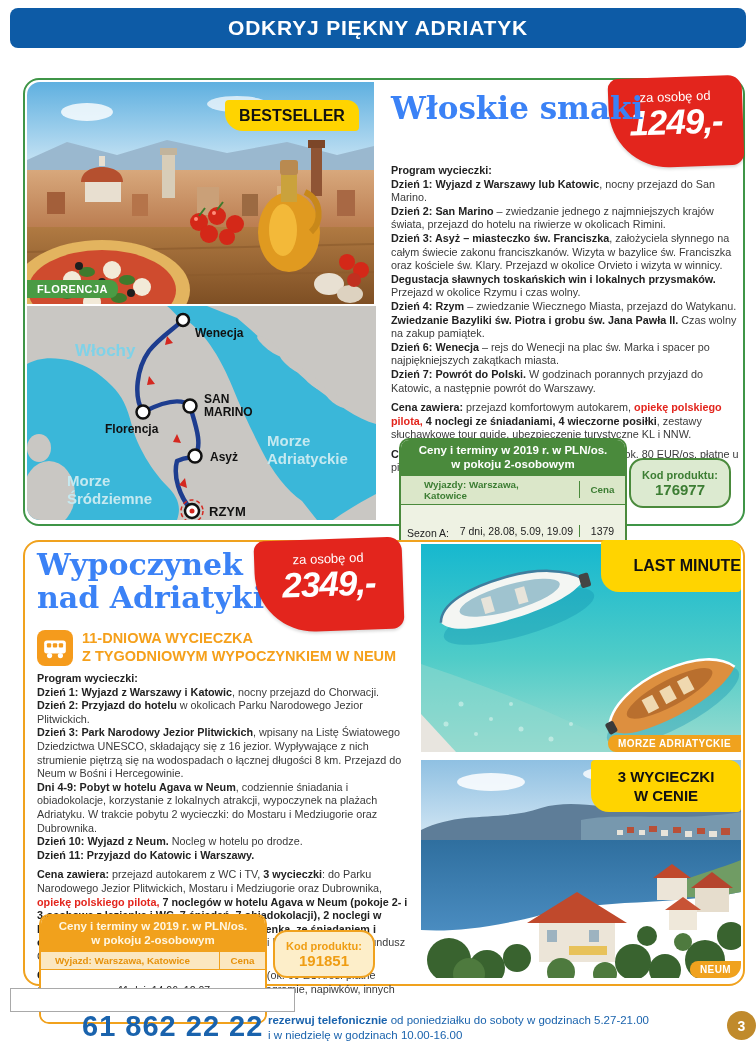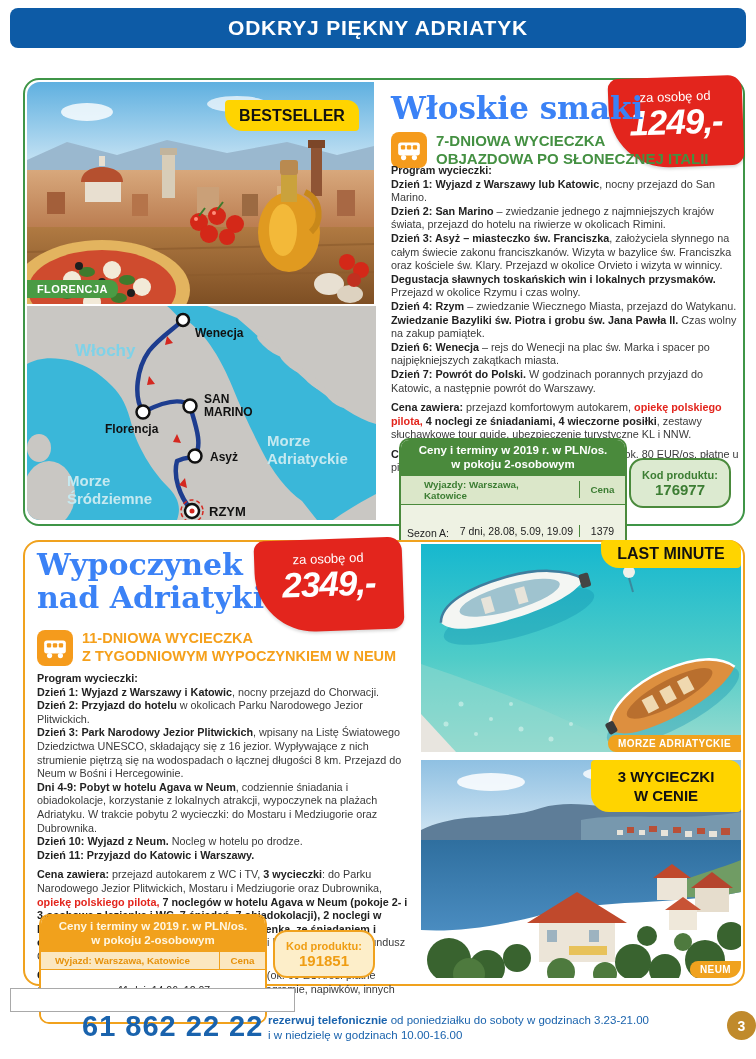--- a/index.html
+++ b/index.html
@@ -229,36 +229,20 @@
       </svg>
     </div>
 
     <div class="flag" style="left:584px;top:-3px;width:134px;height:90px;">
       <div class="pp">za osobę od</div>
       <div class="pv">1249,-</div>
     </div>
 
     <div class="script" style="position:absolute;left:366px;top:10px;font-size:31px;">Włoskie smaki</div>
 
-    <div class="subrow" style="left:366px;top:52px;width:345px;">
-      <div class="busicon">
-        <svg width="26" height="26" viewBox="0 0 24 24">
-          <rect x="2" y="5" width="20" height="12" rx="2.5" fill="#fff"></rect>
-          <rect x="4.5" y="7.5" width="4" height="4" rx="1" fill="#f59b1c"></rect>
-          <rect x="10" y="7.5" width="4" height="4" rx="1" fill="#f59b1c"></rect>
-          <rect x="15.5" y="7.5" width="4" height="4" rx="1" fill="#f59b1c"></rect>
-          <circle cx="7" cy="19" r="2.4" fill="#fff"></circle>
-            <circle cx="17" cy="19" r="2.4" fill="#fff"></circle>
-        </svg>
-      </div>
-      <div class="subtxt green">
-        <div>7-DNIOWA WYCIECZKA</div>
-        <div>OBJAZDOWA PO SŁONECZNEJ ITALII</div>
-      </div>
-    </div>
 
     <div class="prog-block" style="left:366px;top:84px;width:348px;">
       <p><b>Program wycieczki:</b></p>
       <p><b>Dzień 1: Wyjazd z Warszawy lub Katowic</b><span>, nocny przejazd do San Marino.</span></p>
       <p><b>Dzień 2: San Marino</b><span> – zwiedzanie jednego z najmniejszych krajów świata, przejazd do hotelu na riwierze w okolicach Rimini.</span></p>
       <p><b>Dzień 3: Asyż – miasteczko św. Franciszka</b><span>, założyciela słynnego na całym świecie zakonu franciszkanów. Wizyta w bazylice św. Franciszka oraz kościele św. Klary. Przejazd w okolice Orvieto i wizyta w winnicy.</span></p>
       <p><b>Degustacja sławnych toskańskich win i lokalnych przysmaków.</b><span> Przejazd w okolice Rzymu i czas wolny.</span></p>
       <p><b>Dzień 4: Rzym</b><span> – zwiedzanie Wiecznego Miasta, przejazd do Watykanu.</span></p>
       <p><b>Zwiedzanie Bazyliki św. Piotra i grobu św. Jana Pawła II.</b><span> Czas wolny na zakup pamiątek.</span></p>
       <p><b>Dzień 6: Wenecja</b><span> – rejs do Wenecji na plac św. Marka i spacer po najpiękniejszych zakątkach miasta.</span></p>
@@ -348,21 +332,21 @@
           <rect x="12" y="-10" width="12" height="15" fill="#f0d9b0"></rect>
           <path d="M-70,0 C-60,-20 -25,-28 5,-26 C40,-23 62,-12 70,4" fill="none" stroke="#fff" stroke-width="2.5"></path>
           <rect x="-72" y="-6" width="9" height="12" rx="2" fill="#3a3a3a"></rect>
         </g>
       </svg>
       <div class="plabel orange" style="bottom:0;">
         <span>MORZE ADRIATYCKIE</span>
       </div>
     </div>
 
-    <div class="ybadge" style="left:576px;top:-2px;width:140px;height:28px;font-size:16px;">
+    <div class="ybadge" style="left:576px;top:-2px;width:140px;height:52px;font-size:16px;text-align:right;">
       <span>LAST MINUTE</span>
     </div>
 
     <div class="photo" style="left:396px;top:218px;width:320px;height:218px;border-radius:0 0 13px 0;">
       <svg width="320" height="218" viewBox="0 0 320 218">
         <defs>
           <linearGradient id="sky3" x1="0" y1="0" x2="0" y2="1">
             <stop offset="0" stop-color="#8fc0e2"></stop>
               <stop offset="1" stop-color="#dcecf6"></stop>
           </linearGradient>
@@ -479,21 +463,21 @@
       <div class="kl">Kod produktu:</div>
       <div class="kc">191851</div>
     </div>
   </div>
 
   <div class="blankstrip"></div>
 
   <div class="phone">61 862 22 22</div>
 
   <div class="resv">
-    <div><b>rezerwuj telefonicznie</b><span> od poniedziałku do soboty w godzinach 3.23-21.00</span></div>
+    <div><b>rezerwuj telefonicznie</b><span> od poniedziałku do soboty w godzinach 5.27-21.00</span></div>
     <div>i w niedzielę w godzinach 10.00-16.00</div>
   </div>
 
   <div class="pagenum">
     <span>3</span>
   </div>
 
 </div>
 
 </body></html>

